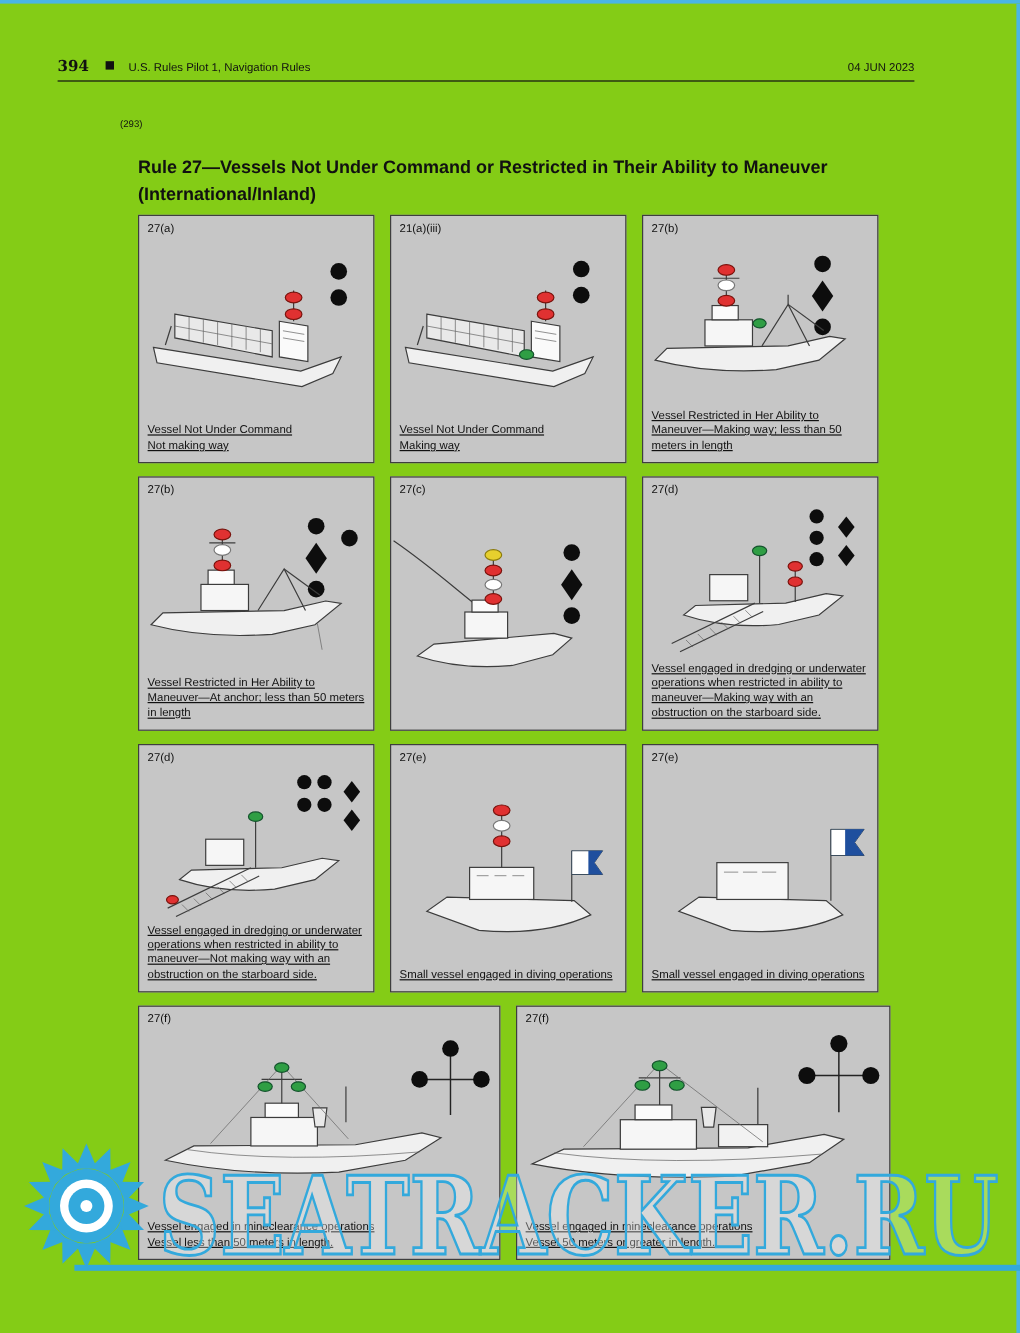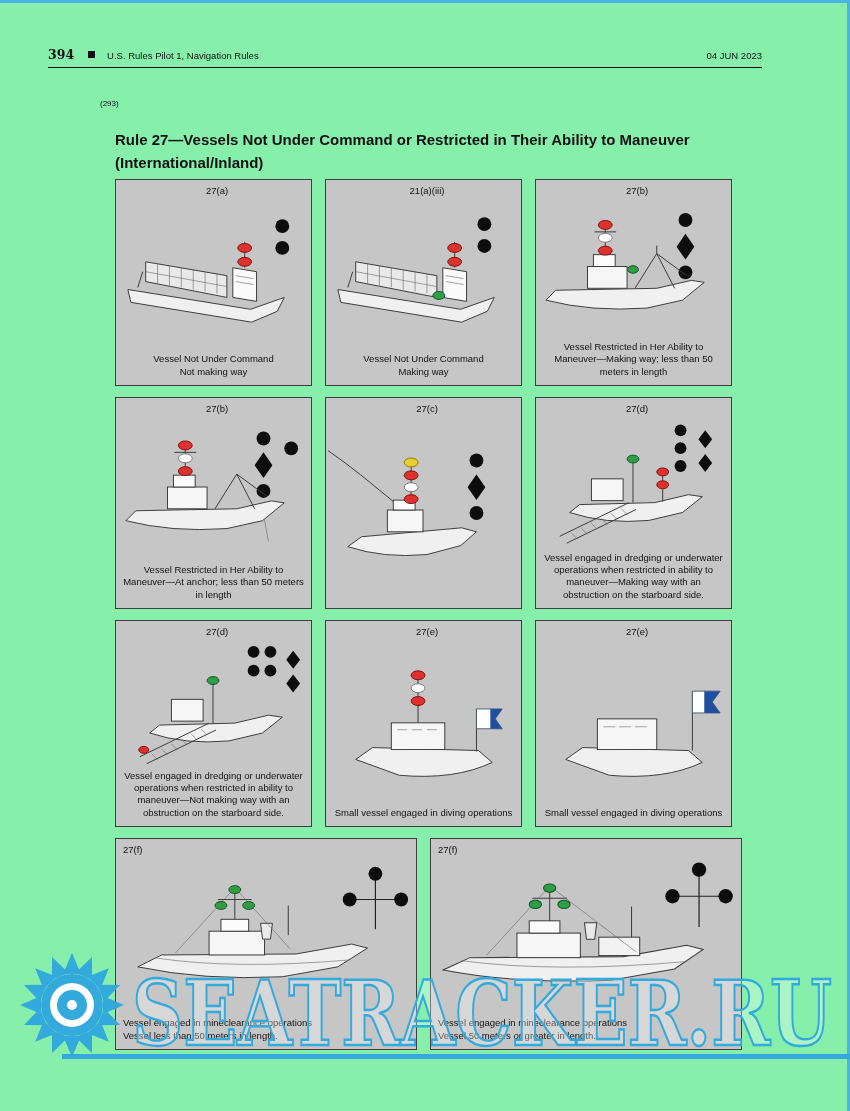--- a/index.html
+++ b/index.html
@@ -1,40 +1,40 @@
 <!DOCTYPE html>
 <html><head>
 <meta charset="utf-8">
 <style>
   html,body{margin:0;padding:0;background:#fff;}
-  .page{position:relative;width:850px;height:1111px;background:#86efac;overflow:hidden;
+  .page{position:relative;width:850px;height:1111px;background:#84cc16;overflow:hidden;
         font-family:"Liberation Sans",sans-serif;color:#111;box-sizing:border-box;
         border-top:3px solid #4ab5e4;}
   .edge-right{position:absolute;top:0;right:0;width:3px;height:100%;background:#4ab5e4;}
   
   .header{position:absolute;left:48px;top:44px;width:714px;display:flex;align-items:baseline;
           border-bottom:1.6px solid #111;padding-bottom:5px;}
   .pageno{font-family:"DejaVu Serif",serif;font-weight:bold;font-size:12.5px;}
   .sq{width:7px;height:7px;background:#111;display:inline-block;margin:0 12px 0 14px;align-self:center;}
   .htitle{font-size:9.5px;}
   .hdate{margin-left:auto;font-size:9.5px;}
   .pref{position:absolute;left:100px;top:96px;font-size:8px;}
   .rtitle{position:absolute;left:115px;top:126px;width:640px;font-weight:bold;font-size:15px;
           line-height:1.5;white-space:pre-line;}
   
   .grid{position:absolute;left:115px;top:176px;}
   .row{display:flex;gap:13px;margin-bottom:11px;}
   .panel{background:#c6c6c6;border:1px solid #3e3e3e;box-sizing:border-box;display:flex;
          flex-direction:column;}
-  .w-s{width:197px;text-align:center;}  .w-l{width:302px;} .w-l2{width:312px;}
+  .w-s{width:197px;}  .w-l{width:302px;} .w-l2{width:312px;}
   .h-1{height:207px;} .h-2{height:212px;}
   .plabel{padding:5px 0 0 7px;font-size:9.5px;}
   .illus{flex:1;min-height:0;}
   .illus svg{width:100%;height:100%;display:block;}
-  .pcap{padding:0 7px 7px;font-size:9.5px;line-height:1.3;white-space:pre-line;}
+  .pcap{padding:0 7px 7px;font-size:9.5px;line-height:1.3;white-space:pre-line;text-decoration:underline;}
   
   .wm{position:absolute;left:20px;top:940px;width:830px;height:120px;pointer-events:none;z-index:5;}
   
   .ship{stroke:#3c3c3c;stroke-width:1;fill:#f0f0f0;}
   .thin{stroke:#666;stroke-width:0.6;fill:none;}
   .blk{fill:#0d0d0d;stroke:none;}
 </style>
 </head>
 <body>
 

